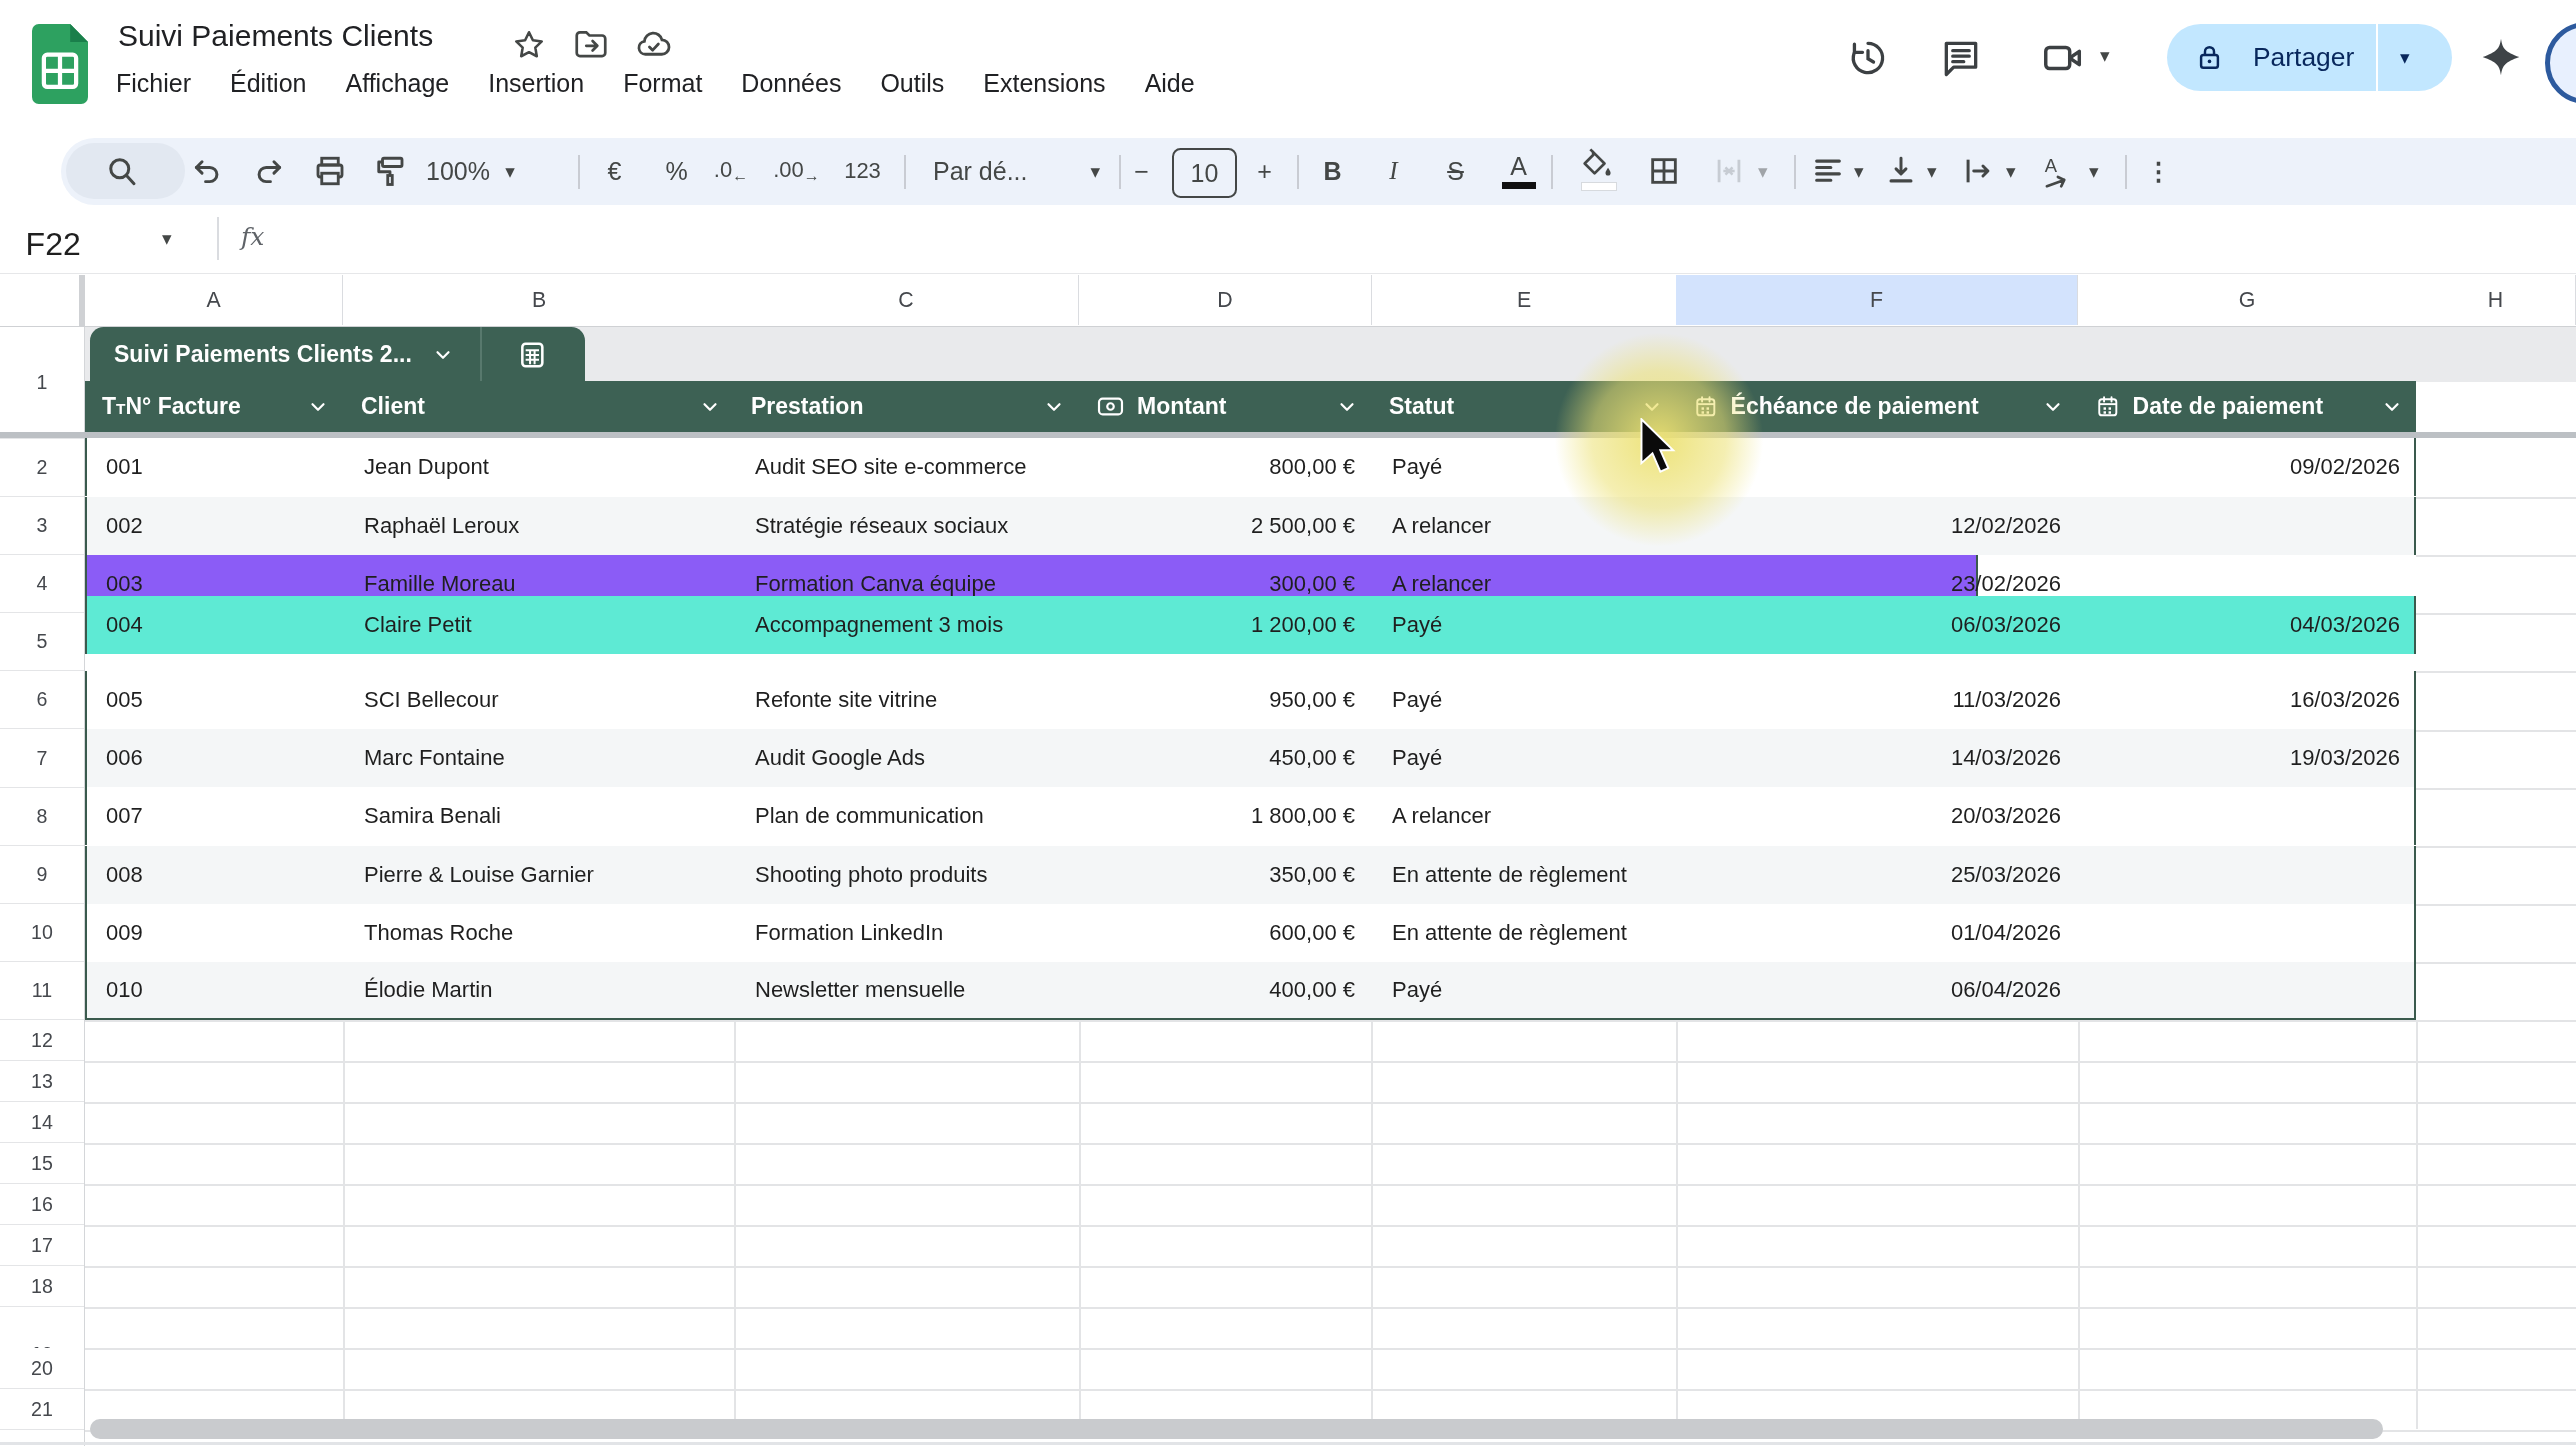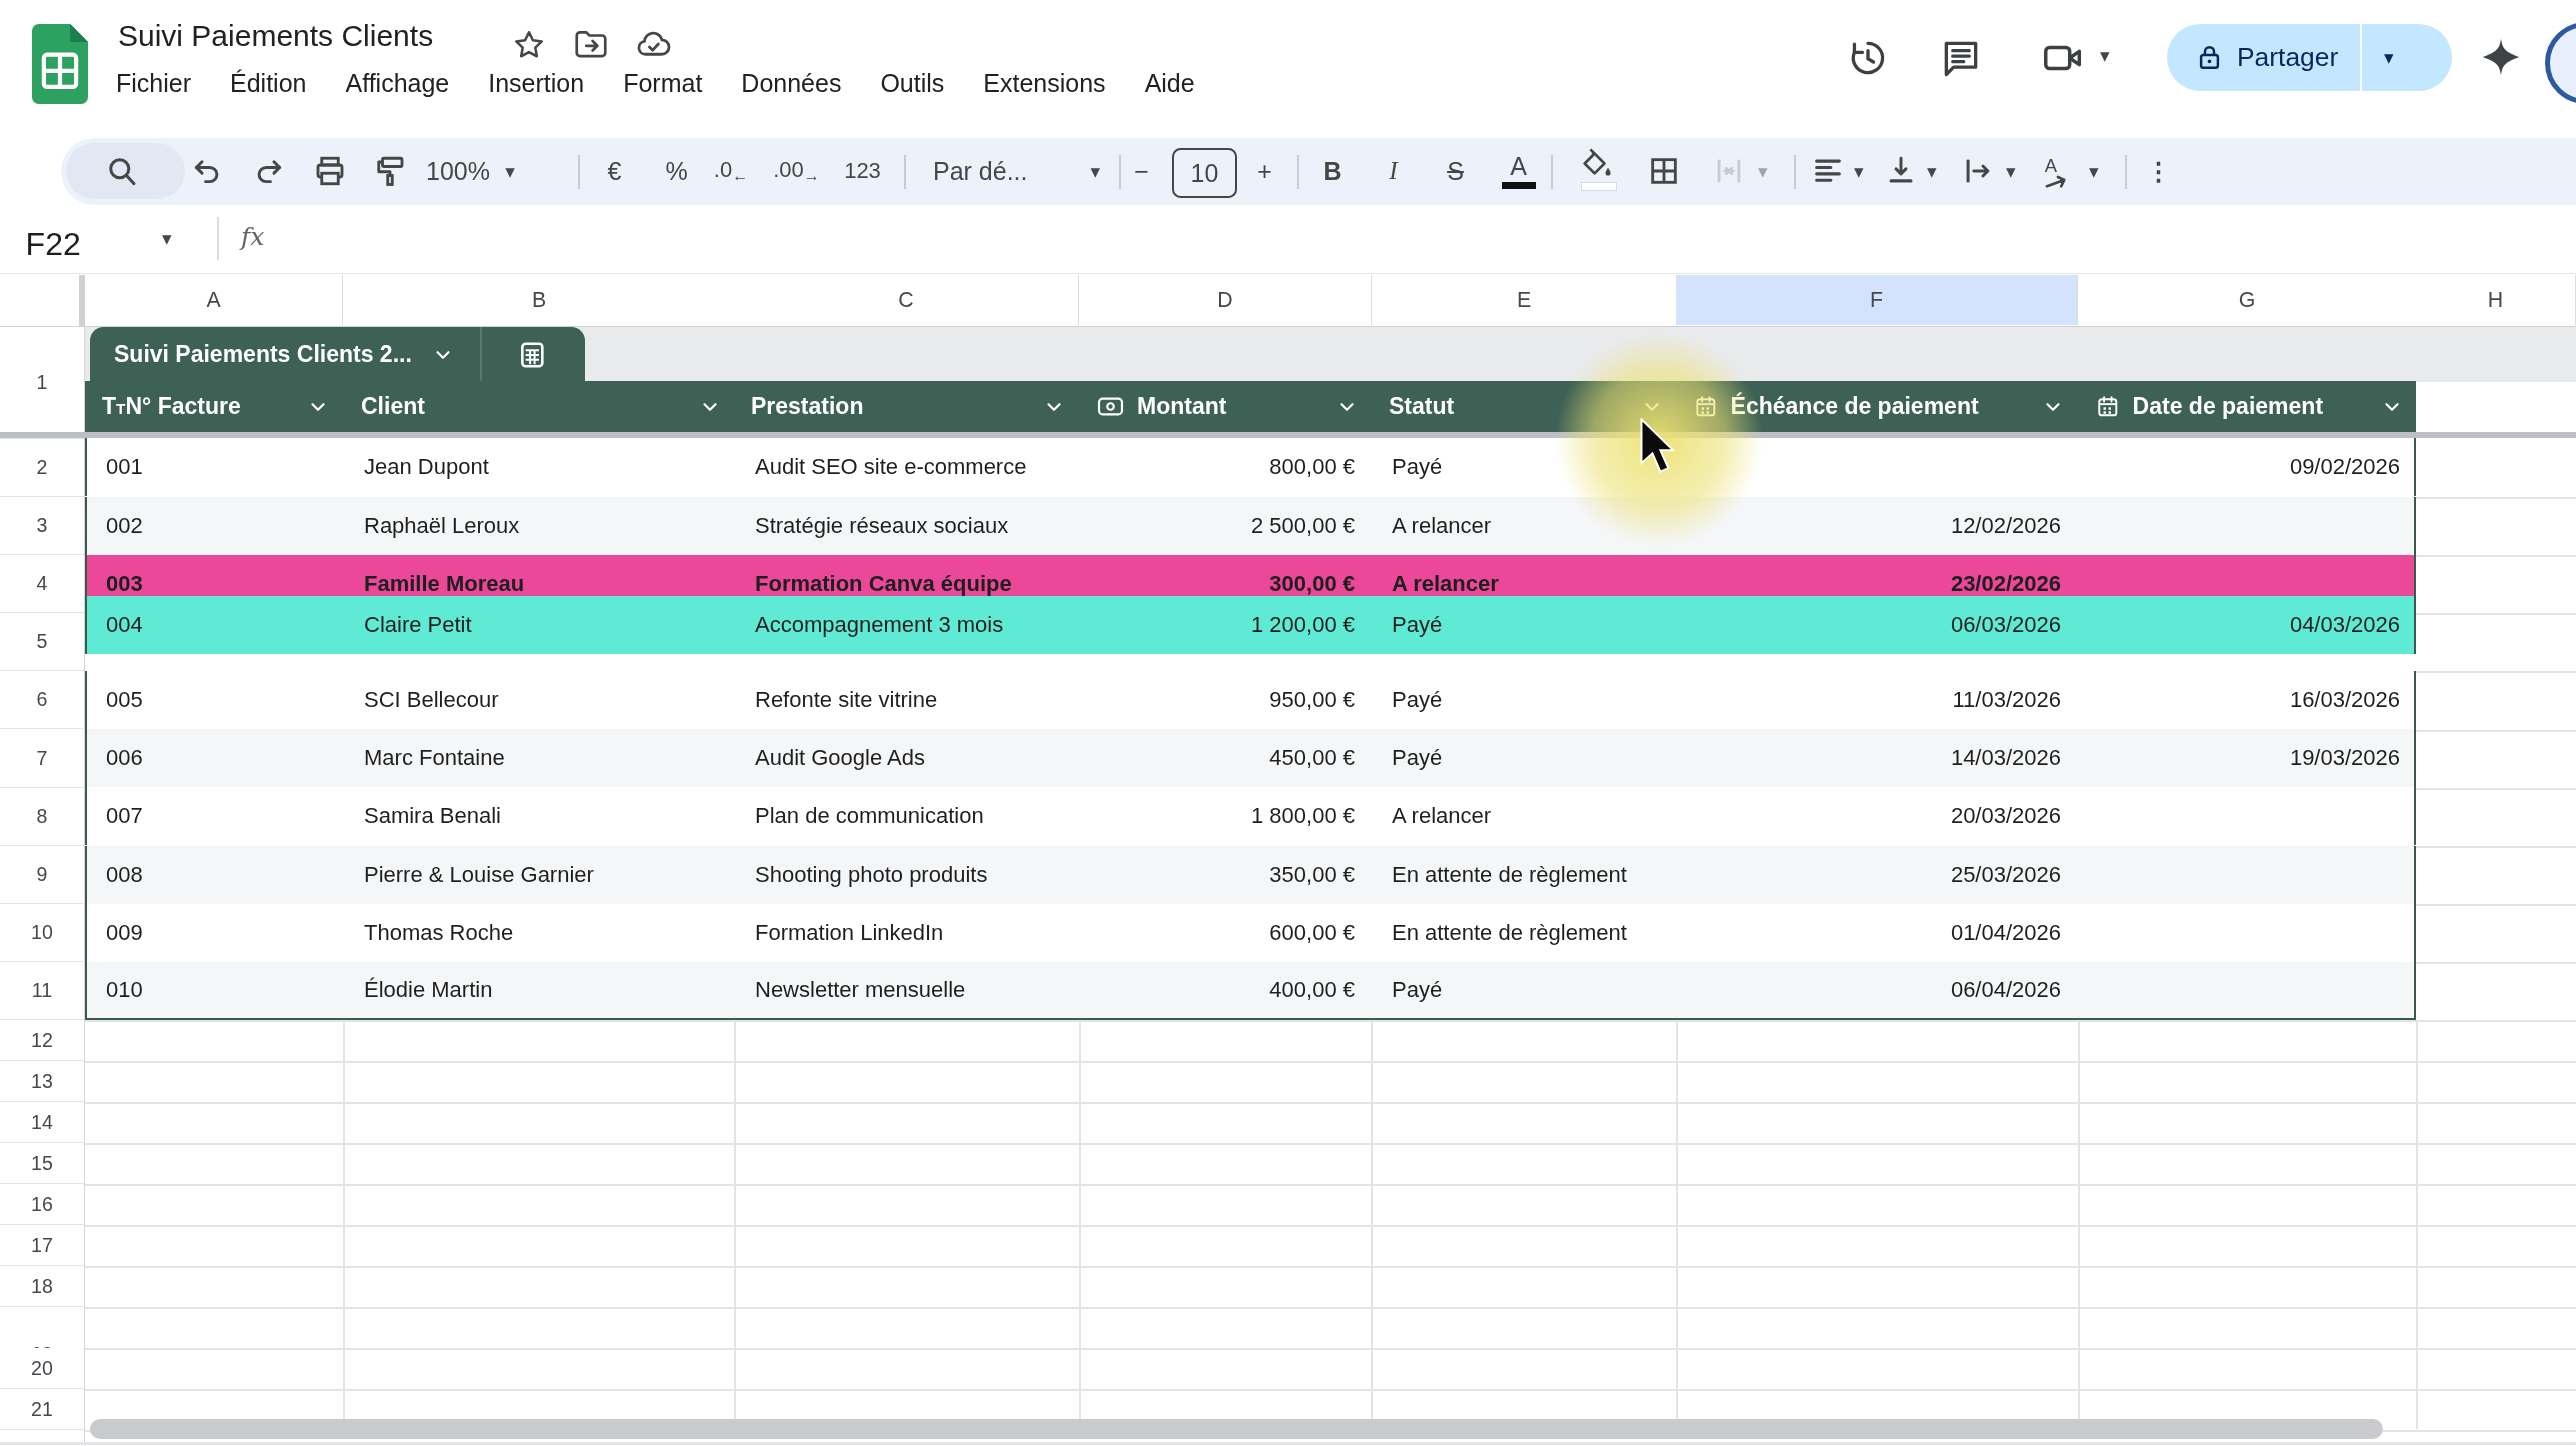--- a/index.html
+++ b/index.html
@@ -100,21 +100,21 @@
   <div class="abs caret" style="left:2100px;top:46px;">▾</div>
 
   <div class="abs share-pill" style="left:2167px;top:24px;width:285px;">
     <span class="icbtn" style="margin-left:27px;">
       <svg width="31" height="31" viewBox="0 0 24 24">
           <rect x="5.5" y="10" width="13" height="10" rx="1.8" fill="none" stroke="#08275c" stroke-width="1.9"></rect>
           <path d="M8.5 10V7.5a3.5 3.5 0 0 1 7 0V10" fill="none" stroke="#08275c" stroke-width="1.9"></path>
           <circle cx="12" cy="15" r="1.4" fill="#08275c"></circle>
         </svg>
     </span>
-    <span class="share-label" style="margin-left:12px;">Partager</span>
+    <span class="share-label" style="margin-left:28px;">Partager</span>
     <span style="width:1.7px;height:67px;background:#fff;margin-left:22px;"></span>
     <span class="caret" style="margin-left:22px;color:#08275c;">▾</span>
   </div>
 
   <div class="abs icbtn" style="left:2475px;top:31px;width:51px;height:51px;">
     <svg width="44" height="44" viewBox="0 0 24 24">
         <path d="M12 2c.8 5.6 2.4 7.2 10 10-7.6 2.8-9.2 4.4-10 10-.8-5.6-2.4-7.2-10-10 7.6-2.8 9.2-4.4 10-10z" fill="#3e4347"></path>
       </svg>
   </div>
   <div class="abs" style="left:2545px;top:22px;width:82px;height:82px;border-radius:50%;border:5.1px solid #2d5a9e;background:#e8f0fe;box-sizing:border-box;"></div>
@@ -436,21 +436,21 @@
       </div>
       <div style="position: absolute; left: 85px; top: 497px; width: 2331px; height: 58px; background: rgb(244, 246, 247); border-left: 2.6px solid rgb(58, 90, 77); border-right: 2.6px solid rgb(58, 90, 77); box-sizing: border-box;">
         <div class="tdcell" style="position: absolute; left: 0px; top: 0px; width: 258px; height: 100%; padding: 0px 19px; justify-content: flex-start;">002</div>
         <div class="tdcell" style="position: absolute; left: 649px; top: 0px; width: 345px; height: 100%; padding: 0px 19px; justify-content: flex-start;">Stratégie réseaux sociaux</div>
         <div class="tdcell" style="position: absolute; left: 258px; top: 0px; width: 391px; height: 100%; padding: 0px 19px; justify-content: flex-start;">Raphaël Leroux</div>
         <div class="tdcell" style="position: absolute; left: 994px; top: 0px; width: 293px; height: 100%; padding: 0px 19px; justify-content: flex-end;">2 500,00 €</div>
         <div class="tdcell" style="position: absolute; left: 1286px; top: 0px; width: 305px; height: 100%; padding: 0px 19px; justify-content: flex-start;">A relancer</div>
         <div class="tdcell" style="position: absolute; left: 1591px; top: 0px; width: 402px; height: 100%; padding: 0px 19px; justify-content: flex-end;">12/02/2026</div>
         <div class="tdcell" style="position: absolute; left: 1993px; top: 0px; width: 339px; height: 100%; padding: 0px 19px; justify-content: flex-end;"></div>
       </div>
-      <div style="position: absolute; left: 85px; top: 555px; width: 2331px; height: 58px; background: #ec4899; border-left: 2.6px solid rgb(58, 90, 77); border-right: 2.6px solid rgb(58, 90, 77); box-sizing: border-box; font-weight: bold;">
+      <div style="position: absolute; left: 85px; top: 555px; width: 1893px; height: 58px; background: #8b5cf6; border-left: 2.6px solid rgb(58, 90, 77); border-right: 2.6px solid rgb(58, 90, 77); box-sizing: border-box;">
         <div class="tdcell" style="position: absolute; left: 0px; top: 0px; width: 258px; height: 100%; padding: 0px 19px; justify-content: flex-start;">003</div>
         <div class="tdcell" style="position: absolute; left: 258px; top: 0px; width: 391px; height: 100%; padding: 0px 19px; justify-content: flex-start;">Famille Moreau</div>
         <div class="tdcell" style="position: absolute; left: 649px; top: 0px; width: 345px; height: 100%; padding: 0px 19px; justify-content: flex-start;">Formation Canva équipe</div>
         <div class="tdcell" style="position: absolute; left: 994px; top: 0px; width: 293px; height: 100%; padding: 0px 19px; justify-content: flex-end;">300,00 €</div>
         <div class="tdcell" style="position: absolute; left: 1286px; top: 0px; width: 305px; height: 100%; padding: 0px 19px; justify-content: flex-start;">A relancer</div>
         <div class="tdcell" style="position: absolute; left: 1591px; top: 0px; width: 402px; height: 100%; padding: 0px 19px; justify-content: flex-end;">23/02/2026</div>
         <div class="tdcell" style="position: absolute; left: 1993px; top: 0px; width: 339px; height: 100%; padding: 0px 19px; justify-content: flex-end;"></div>
       </div>
       <div style="position: absolute; left: 85px; top: 596px; width: 2331px; height: 58px; background: #5eead4; border-left: 2.6px solid rgb(58, 90, 77); border-right: 2.6px solid rgb(58, 90, 77); box-sizing: border-box;">
         <div class="tdcell" style="position: absolute; left: 0px; top: 0px; width: 258px; height: 100%; padding: 0px 19px; justify-content: flex-start;">004</div>

